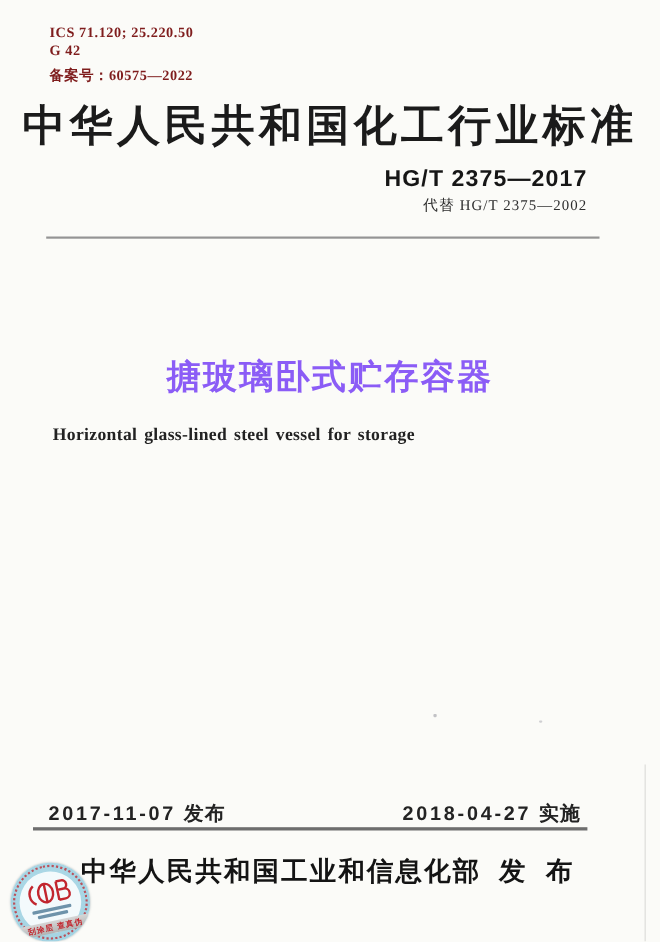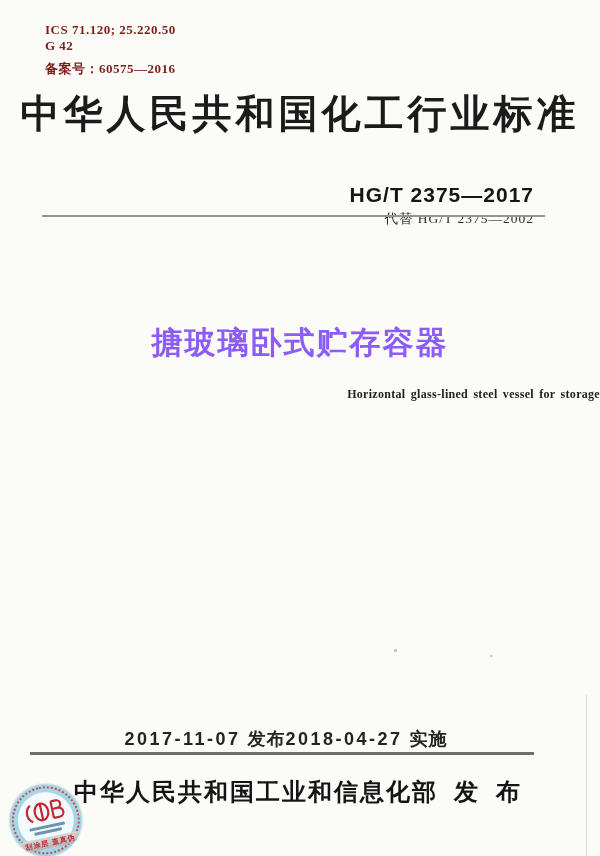--- a/index.html
+++ b/index.html
@@ -29,21 +29,21 @@
   
   .header-title {
     position:absolute; top:87px; left:0; width:100%;
     text-align:center;
     font-family:"Liberation Serif", serif;
     font-weight:bold; font-size:39px; letter-spacing:4px;
     color:#1b1b1b; white-space:nowrap;
   }
 
   
-  .std-block { position:absolute; top:183px; right:66px; text-align:right; }
+  .std-block { position:absolute; top:151px; right:66px; text-align:right; }
   .std-number {
     font-family:"Liberation Sans", sans-serif;
     font-weight:bold; font-size:21px; letter-spacing:1px; color:#161616;
   }
   .std-replaces {
     margin-top:3px;
     font-family:"Liberation Serif", serif;
     font-size:13.5px; letter-spacing:1px; color:#2d2d2d;
   }
 
@@ -52,43 +52,44 @@
   
   .title-cn {
     position:absolute; top:322px; left:0; width:100%;
     text-align:center;
     font-family:"Liberation Sans", sans-serif;
     font-weight:bold; font-size:31px; letter-spacing:2px;
     color:#8b5cf6; white-space:nowrap;
   }
   .title-en {
     position:absolute; top:387px; left:0; width:100%;
-    text-align:right;
+    text-align:left;
     font-family:"Liberation Serif", serif;
-    font-weight:bold; font-size:12px; word-spacing:2px; letter-spacing:0.3px;
+    font-weight:bold; font-size:16px; word-spacing:2px; letter-spacing:0.3px;
     color:#222;
+    padding-left:48px;
   }
 
   
   .date-row {
     position:absolute; left:44px; top:727px; width:484px;
-    display:flex; justify-content:center;
+    display:flex; justify-content:space-between;
     font-family:"Liberation Sans", sans-serif;
     font-weight:bold; font-size:18px; color:#232323;
   }
   .date-row .date { letter-spacing:2.5px; }
   .date-row .date-label { margin-left:7px; letter-spacing:1px; }
 
   .rule-bottom { position:absolute; left:30px; top:752px; width:504px; height:2.5px; background:#6e6e6e; }
 
   
   .issuer-row {
     position:absolute; top:776px; left:0; width:100%;
     text-align:center;
-    font-family:Liberation Serif, serif;
+    font-family:Liberation Sans, sans-serif;
     font-weight:bold; font-size:24px; letter-spacing:2px;
     color:#141414; white-space:nowrap;
   }
   .issuer-action { margin-left:16px; letter-spacing:6px; }
 
   
   .seal { position:absolute; left:10px; top:784px; width:74px; height:74px; transform:rotate(-12deg); }
   .seal-circle {
     position:relative; width:72px; height:72px; border-radius:50%;
     background:radial-gradient(circle at 50% 45%, #eef8fb 34%, #aed9e7 36%, #9bcfdf 100%);
@@ -123,21 +124,21 @@
   .scan-speck2 { position:absolute; left:490px; top:655px; width:3px; height:2px; background:#9a9aa4; opacity:.45; border-radius:1px; }
 </style>
 </head>
 <body>
 
 <div class="page">
 
   <div class="meta">
     <div>ICS 71.120; 25.220.50</div>
     <div>G 42</div>
-    <div class="record">备案号：60575—2016</div>
+    <div class="record">备案号：60575—2022</div>
   </div>
 
 
   <div class="header-title">中华人民共和国化工行业标准</div>
 
   <div class="std-block">
     <div class="std-number">HG/T 2375—2017</div>
     <div class="std-replaces">代替 HG/T 2375—2002</div>
   </div>
 

